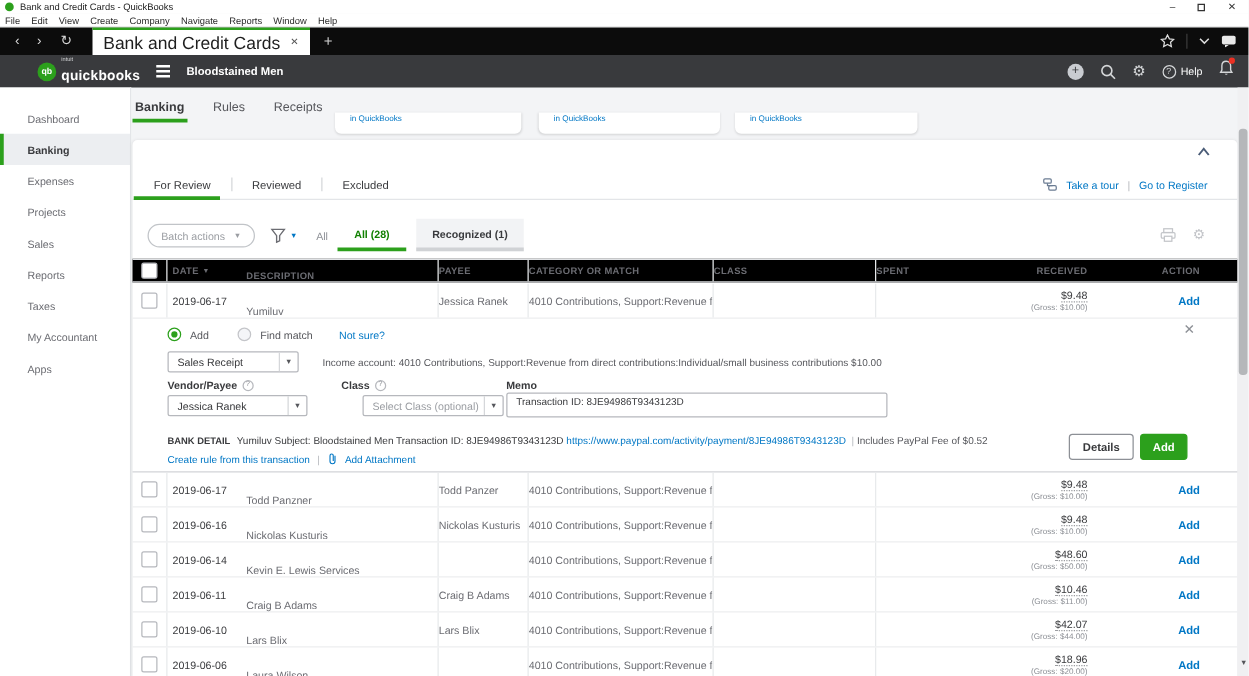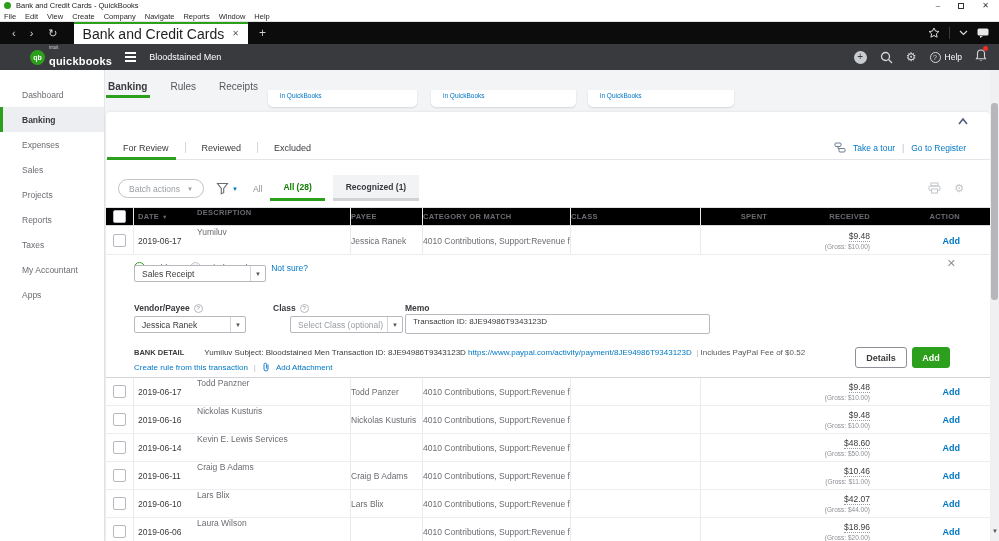--- a/index.html
+++ b/index.html
@@ -27,21 +27,21 @@
   .tb-sep{width:1px;height:12px;background:#3a3a3a}
 
   
   .qbheader{position:absolute;left:0;top:44px;width:999px;height:26px;background:#393a3d;display:flex;align-items:center}
   .qb-logo{width:15px;height:15px;border-radius:50%;background:#2ca01c;color:#fff;font-size:7px;font-weight:bold;display:flex;align-items:center;justify-content:center;margin-left:30px;flex:none}
   .qb-word{color:#fff;margin-left:4px;line-height:1}
   .qb-intuit{display:block;font-size:4.5px;color:#cfd0d2;margin-bottom:1px}
   .qb-name{font-size:11px;font-weight:bold;letter-spacing:.2px}
   .hamburger{margin-left:13px;display:flex;flex-direction:column;gap:2px}
   .hamburger i{display:block;width:11px;height:2px;background:#fff}
-  .company{color:#fff;font-weight:normal;font-size:9px;margin-left:13px;white-space:nowrap}
+  .company{color:#fff;font-weight:bold;font-size:9px;margin-left:13px;white-space:nowrap}
   .qbheader-right{margin-left:auto;display:flex;align-items:center;gap:13px;margin-right:12px}
   .plus-circle{width:13px;height:13px;border-radius:50%;background:#c9ccd1;color:#393a3d;font-size:10px;display:flex;align-items:center;justify-content:center;line-height:1}
   .gear-glyph{color:#d4d6d8;font-size:12px;line-height:1}
   .help-wrap{display:flex;align-items:center;gap:4px;color:#fff}
   .q-circle{width:11px;height:11px;border-radius:50%;border:1px solid #d4d6d8;color:#d4d6d8;font-size:7px;display:flex;align-items:center;justify-content:center}
   .help-text{font-size:8.5px;color:#fff}
   .bell-wrap{position:relative}
   .bell-dot{position:absolute;right:-1px;top:-2px;width:5px;height:5px;border-radius:50%;background:#eb3023}
 
   
@@ -76,25 +76,25 @@
   .all-label{font-size:8.5px;color:#8d9096;margin-left:15px;margin-top:9px}
   .ftab{font-size:8.5px;font-weight:bold;height:26px;display:flex;align-items:center;padding:0 13px;border-bottom:3px solid transparent;margin-top:0}
   .ftab.active{color:#108000;border-bottom-color:#2ca01c;margin-left:8px}
   .ftab.recognized{background:#f2f3f5;color:#393a3d;border-bottom-color:#d0d2d5;margin-left:8px}
   .toolbar-icons{margin-left:auto;display:flex;gap:13px;margin-right:26px;margin-top:7px;color:#c3c5c9;align-items:center}
 
   
   .thead{position:absolute;left:0;top:95px;width:100%;height:19px;border-top:1px solid #e0e2e5;border-bottom:1px solid #d8dadd;background:#000000;display:flex;align-items:center;font-size:7.5px;font-weight:bold;color:#6b6c72;letter-spacing:.3px}
   .c-cb{width:27px;display:flex;justify-content:center;align-items:center;align-self:stretch}
   .c-date{width:64px;padding-left:4px;align-self:stretch;display:flex;align-items:center;gap:3px}
-  .c-desc{width:153px;align-self:stretch;display:flex;align-items:flex-start}
+  .c-desc{width:153px;align-self:stretch;display:flex;align-items:flex-end}
   .c-payee{width:72px;align-self:stretch;display:flex;align-items:center}
   .c-cat{width:148px;align-self:stretch;display:flex;align-items:center}
   .c-class{width:130px;align-self:stretch;display:flex;align-items:center}
-  .c-spent{width:115px;align-self:stretch;display:flex;align-items:center;justify-content:center;padding-right:8px}
+  .c-spent{width:115px;align-self:stretch;display:flex;align-items:center;justify-content:flex-start;padding-right:8px}
   .c-recv{width:55px;align-self:stretch;display:flex;flex-direction:column;align-items:flex-end;justify-content:center}
   .c-act{flex:1;align-self:stretch;display:flex;align-items:center;justify-content:flex-end;padding-right:30px}
   .bl{border-left:1px solid #e8eaec}
   .sort-caret{font-size:5.5px;color:#6b6c72}
   .cbx{width:13px;height:13px;border:1px solid #b6b8bd;border-radius:2px;background:#fff}
   .trow{display:flex;align-items:center;height:28px;border-bottom:1px solid #edeef0;font-size:8.5px;color:#6b6c72}
   .trow .c-date{color:#393a3d}
   .row0{position:absolute;left:0;top:115px;width:100%}
   .rows-rest{position:absolute;left:0;top:266px;width:100%}
   .amt{color:#393a3d;border-bottom:1px dotted #9b9da1;line-height:1.2}
@@ -108,29 +108,29 @@
   .radio-on{width:11px;height:11px;border-radius:50%;border:1.5px solid #2ca01c;display:flex;align-items:center;justify-content:center}
   .radio-on i{width:5px;height:5px;border-radius:50%;background:#2ca01c}
   .radio-off{width:11px;height:11px;border-radius:50%;border:1px solid #c4c5c9;background:#f4f5f8}
   .radio-label{color:#56575c}
   .notsure{margin-left:14px;font-size:8.5px}
   .detail-close{position:absolute;right:34px;top:2px;color:#8d9096;font-size:11px}
   .select{height:17px;border:1px solid #b6b8bd;border-radius:2px;background:#fff;display:flex;align-items:center;font-size:8.5px;color:#393a3d;position:absolute}
   .sel-text{padding:0 7px;flex:1;white-space:nowrap;overflow:hidden}
   .sel-text.ph{color:#9a9da2}
   .sel-arrow{width:15px;border-left:1px solid #d5d7da;display:flex;align-items:center;justify-content:center;color:#56575c;font-size:6px;align-self:stretch}
-  .txn-select{left:28px;top:10px;width:132px}
+  .txn-select{left:28px;top:26px;width:105px}
   .income-note{position:absolute;left:152px;top:31px;font-size:8px;color:#56575c;white-space:nowrap}
   .field-label{position:absolute;font-size:8.5px;font-weight:bold;color:#393a3d;display:flex;align-items:center;gap:4px}
   .fl-vendor{left:28px;top:48px}.fl-class{left:167px;top:48px}.fl-memo{left:299px;top:48px}
   .vendor-select{left:28px;top:61px;width:112px}
   .class-select{left:184px;top:61px;width:113px}
   .memo-box{position:absolute;left:299px;top:59px;width:305px;height:20px;border:1px solid #b6b8bd;border-radius:2px;background:#fff;padding:2px 7px;font-size:8px;line-height:9.5px;overflow:hidden;color:#393a3d}
   .bank-detail{position:absolute;left:28px;top:93px;white-space:nowrap;font-size:8px;color:#393a3d}
-  .bd-label{font-size:7.5px;font-weight:bold;margin-right:18px}
+  .bd-label{font-size:7.5px;font-weight:bold;margin-right:3px}
   .bd-fee{color:#56575c}
   .rule-row{position:absolute;left:28px;top:107px;display:flex;align-items:center;gap:6px;font-size:8px}
   .btn{position:absolute;top:92px;height:21px;border-radius:3px;display:flex;align-items:center;justify-content:center;font-size:9px;font-weight:bold}
   .btn-details{left:749px;width:52px;background:#fff;border:1px solid #8d9096;color:#393a3d}
   .btn-add{left:806px;width:38px;background:#2ca01c;border:1px solid #2ca01c;color:#fff}
 
   
   .scroll-track{position:absolute;left:990px;top:70px;width:9px;height:471px;background:#f0f0f2}
   .scroll-thumb{position:absolute;left:991px;top:103px;width:7px;height:197px;background:#b5b7ba;border-radius:3px}
   .scroll-arrow{position:absolute;left:992px;top:528px;font-size:6px;color:#55565a}
@@ -217,22 +217,22 @@
           </svg>
         <span class="bell-dot"></span>
       </span>
     </span>
   </div>
 
   <div class="sidebar">
     <div class="side-item">Dashboard</div>
     <div class="side-item active">Banking</div>
     <div class="side-item">Expenses</div>
+    <div class="side-item">Projects</div>
     <div class="side-item">Sales</div>
-    <div class="side-item">Projects</div>
     <div class="side-item">Reports</div>
     <div class="side-item">Taxes</div>
     <div class="side-item">My Accountant</div>
     <div class="side-item">Apps</div>
   </div>
 
   <div class="module-tabs">
     <span class="module-tab active">Banking</span>
     <span class="module-tab">Rules</span>
     <span class="module-tab">Receipts</span>
@@ -360,20 +360,21 @@
           </span>
         <span class="radio-label">Add</span>
         <span class="radio-off" style="margin-left:16px"></span>
         <span class="radio-label">Find match</span>
         <span class="blue notsure">Not sure?</span>
       </div>
       <div class="select txn-select">
         <span class="sel-text">Sales Receipt</span>
         <span class="sel-arrow">▼</span>
       </div>
+      <span class="income-note">Income account: 4010 Contributions, Support:Revenue from direct contributions:Individual/small business contributions $10.00</span>
 
       <span class="field-label fl-vendor">
         <span>Vendor/Payee</span>
           <span class="qcircle-sm">?</span>
       </span>
       <span class="field-label fl-class">
         <span>Class</span>
           <span class="qcircle-sm">?</span>
       </span>
       <span class="field-label fl-memo">Memo</span>

